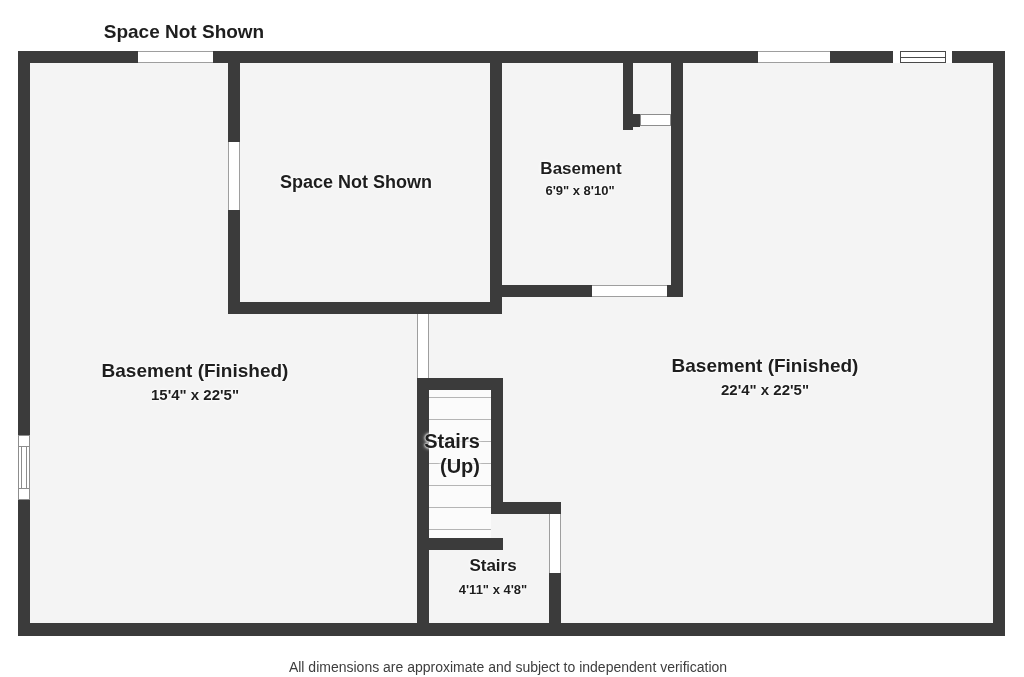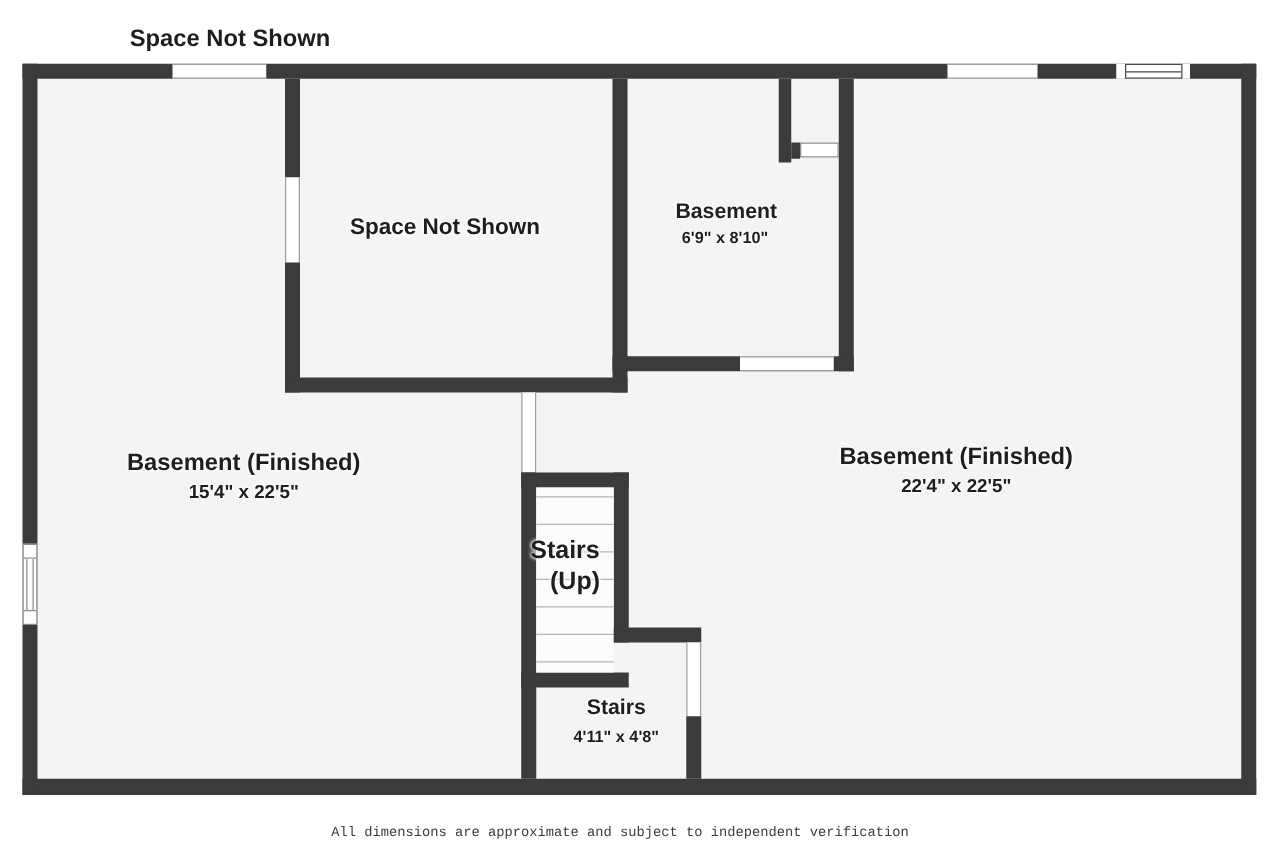--- a/index.html
+++ b/index.html
@@ -30,22 +30,22 @@
             border:1px solid var(--window_frame_light);box-sizing:border-box;}
   .win-left .bar{position:absolute;left:0;right:0;height:1px;background:var(--window_frame_light);}
   .win-left .pane{position:absolute;left:2px;right:2px;top:11px;bottom:11px;background:#fff;
                   border-left:1px solid var(--window_frame_light);border-right:1px solid var(--window_frame_light);}
   .win-top{position:absolute;left:893px;top:51px;width:59px;height:12px;background:#fff;}
   .win-top .frame{position:absolute;left:7px;top:0;width:46px;height:12px;background:#fff;
                   border:1px solid var(--window_frame);box-sizing:border-box;}
   .win-top .glass{position:absolute;left:0;right:0;top:5px;height:1px;background:var(--window_frame);}
   .nook-door{position:absolute;left:640px;top:114px;width:31px;height:12px;background:#fff;
              border:1px solid var(--window_frame_light);box-sizing:border-box;}
-  .footer{position:absolute;left:496px;top:667px;transform:translate(-50%,-50%);
-          white-space:nowrap;font-size:11px;color:var(--footer_text);font-family:Liberation Mono, monospace;}
+  .footer{position:absolute;left:508px;top:667px;transform:translate(-50%,-50%);
+          white-space:nowrap;font-size:14px;color:var(--footer_text);}
 </style>
 </head>
 <body>
 
 <div class="canvas">
 
   <div class="label name-lg" style="left:184px;top:32px;">Space Not Shown</div>
 
   <div class="floor" style="left:30px;top:63px;width:963px;height:560px;"></div>
 

